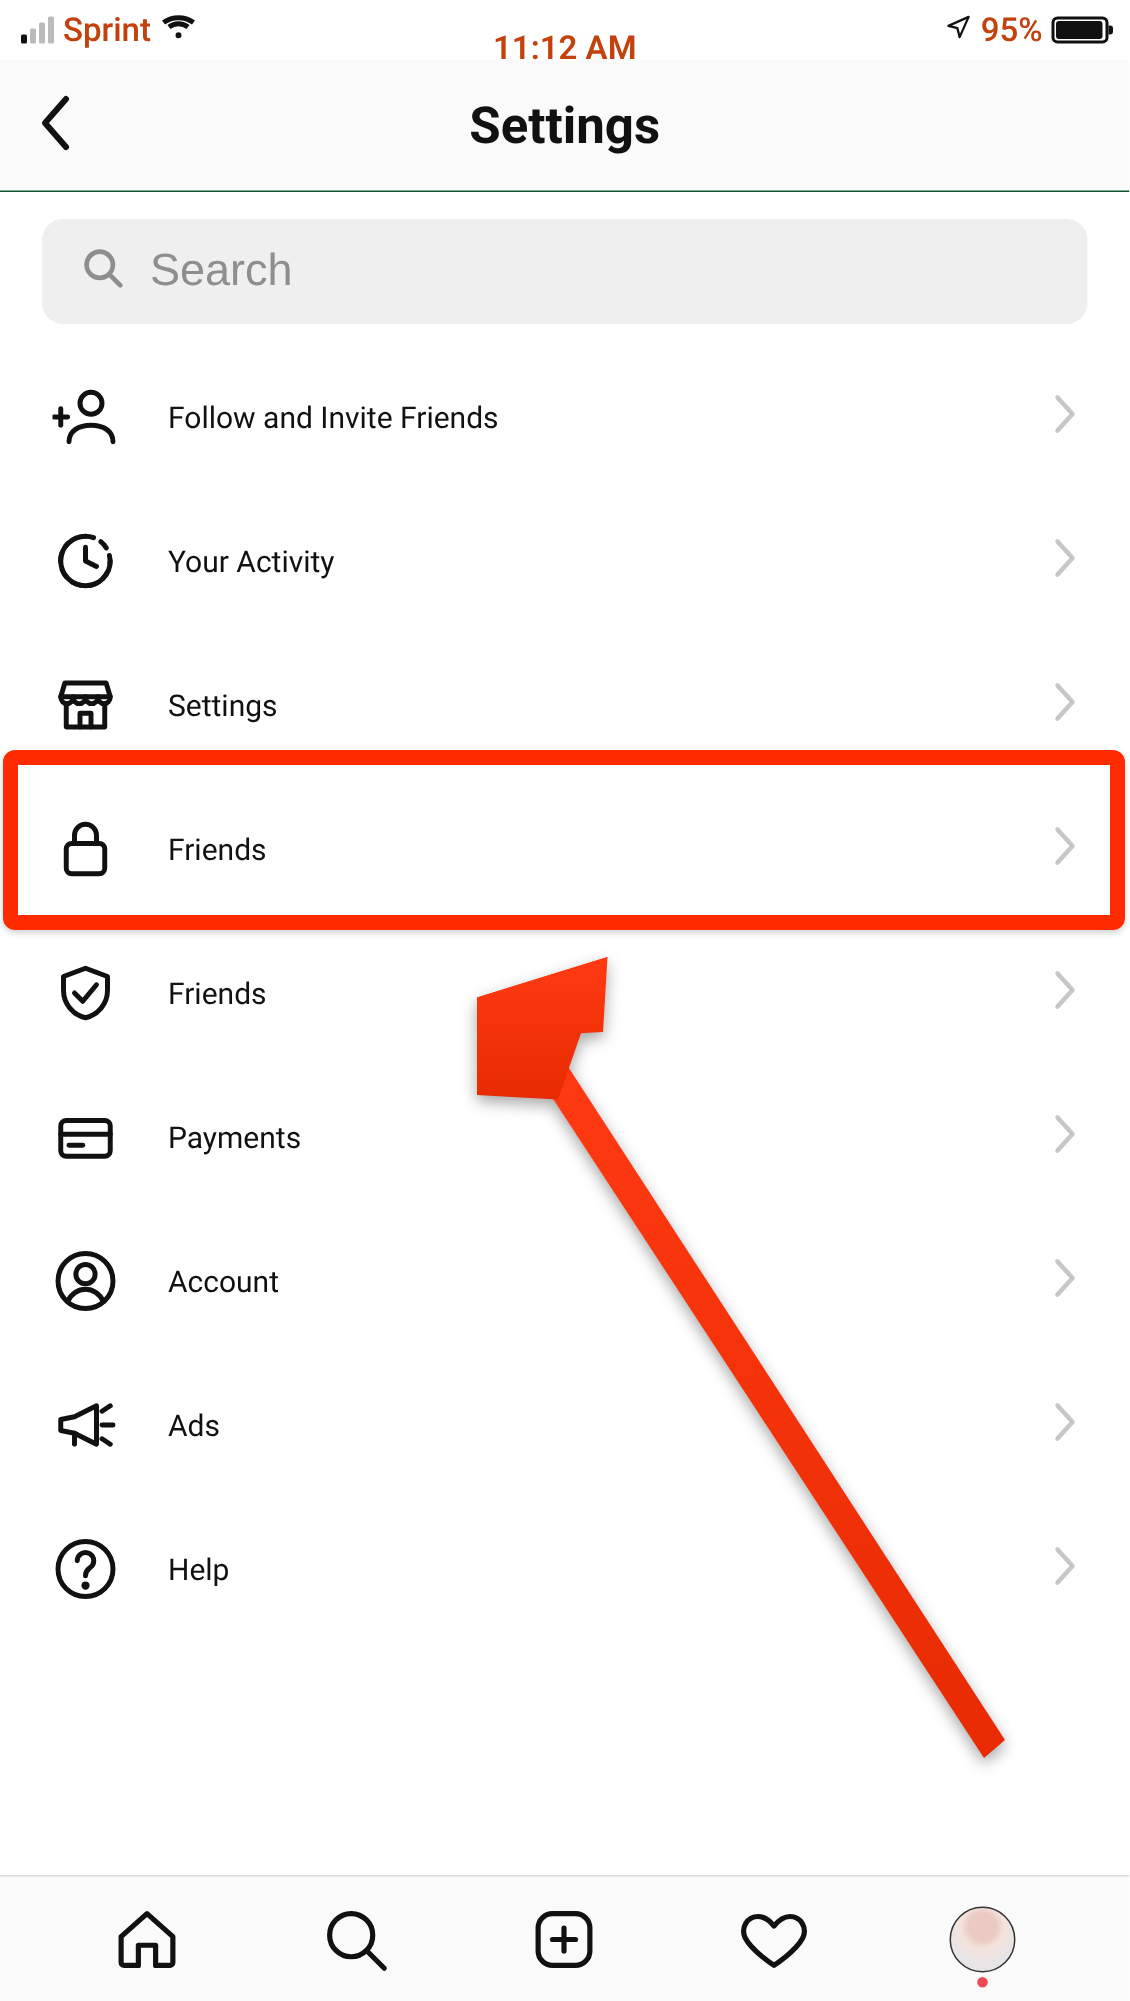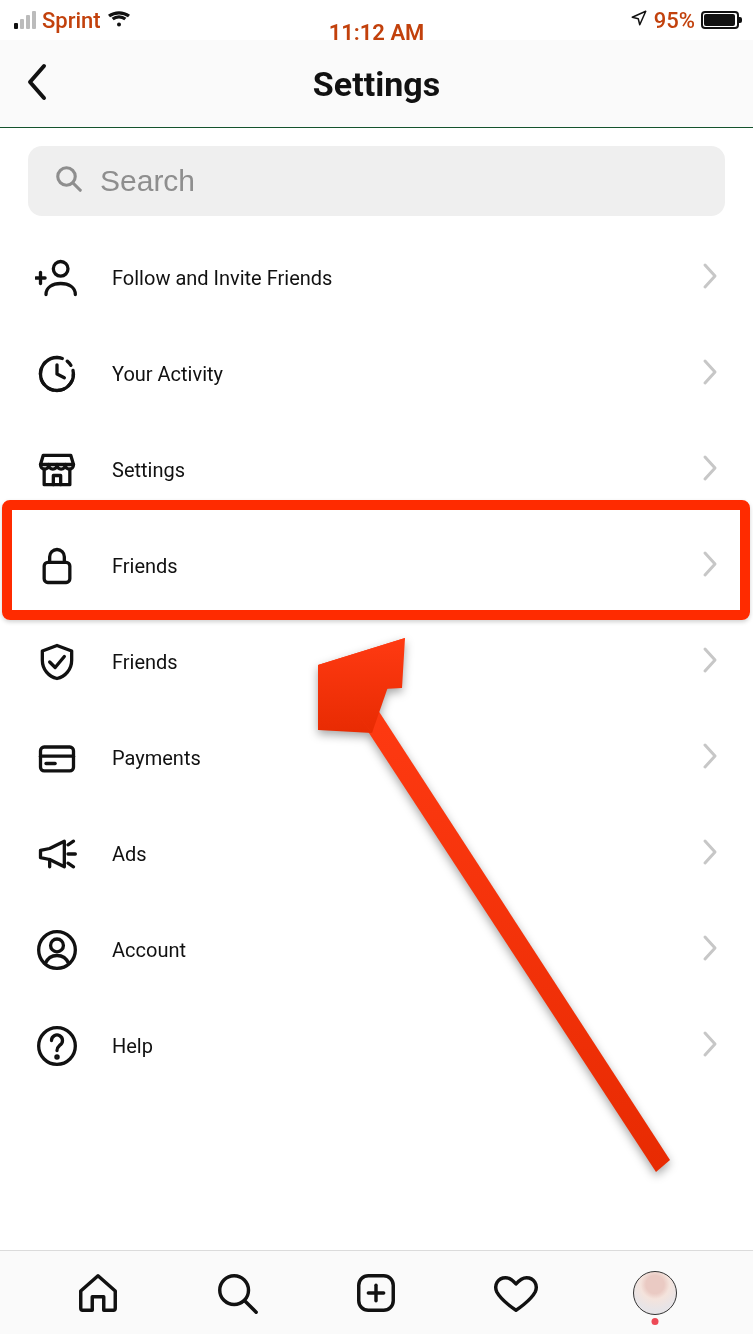--- a/index.html
+++ b/index.html
@@ -355,42 +355,42 @@
     </span>
     <span class="menu-label">Payments</span>
     <span class="chev-wrap"><svg width="18" height="28" viewBox="0 0 18 28">
           <path d="M4 3l10 11L4 25" fill="none" stroke="#c7c7c7" stroke-width="3" stroke-linecap="round" stroke-linejoin="round"></path>
         </svg></span>
   </div>
 
   <div class="menu-row">
     <span class="menu-icon-wrap">
       <svg width="44" height="44" viewBox="0 0 24 24" fill="none" stroke="#111" stroke-width="1.8" stroke-linecap="round" stroke-linejoin="round">
+          <circle cx="12" cy="12" r="10"></circle>
+          <circle cx="12" cy="9.5" r="3.5"></circle>
+          <path d="M5.5 19.5c1.3-3 4-4.5 6.5-4.5s5.2 1.5 6.5 4.5"></path>
+        </svg>
+    </span>
+    <span class="menu-label">Account</span>
+    <span class="chev-wrap"><svg width="18" height="28" viewBox="0 0 18 28">
+          <path d="M4 3l10 11L4 25" fill="none" stroke="#c7c7c7" stroke-width="3" stroke-linecap="round" stroke-linejoin="round"></path>
+        </svg></span>
+  </div>
+
+  <div class="menu-row">
+    <span class="menu-icon-wrap">
+      <svg width="44" height="44" viewBox="0 0 24 24" fill="none" stroke="#111" stroke-width="1.8" stroke-linecap="round" stroke-linejoin="round">
           <path d="M3 10v4l5 1 8 4V5l-8 4-5 1z"></path>
           <path d="M8 15v4"></path>
           <line x1="18" y1="7" x2="21" y2="5"></line>
           <line x1="18" y1="12" x2="22" y2="12"></line>
           <line x1="18" y1="17" x2="21" y2="19"></line>
         </svg>
     </span>
     <span class="menu-label">Ads</span>
-    <span class="chev-wrap"><svg width="18" height="28" viewBox="0 0 18 28">
-          <path d="M4 3l10 11L4 25" fill="none" stroke="#c7c7c7" stroke-width="3" stroke-linecap="round" stroke-linejoin="round"></path>
-        </svg></span>
-  </div>
-
-  <div class="menu-row">
-    <span class="menu-icon-wrap">
-      <svg width="44" height="44" viewBox="0 0 24 24" fill="none" stroke="#111" stroke-width="1.8" stroke-linecap="round" stroke-linejoin="round">
-          <circle cx="12" cy="12" r="10"></circle>
-          <circle cx="12" cy="9.5" r="3.5"></circle>
-          <path d="M5.5 19.5c1.3-3 4-4.5 6.5-4.5s5.2 1.5 6.5 4.5"></path>
-        </svg>
-    </span>
-    <span class="menu-label">Account</span>
     <span class="chev-wrap"><svg width="18" height="28" viewBox="0 0 18 28">
           <path d="M4 3l10 11L4 25" fill="none" stroke="#c7c7c7" stroke-width="3" stroke-linecap="round" stroke-linejoin="round"></path>
         </svg></span>
   </div>
 
   <div class="menu-row">
     <span class="menu-icon-wrap">
       <svg width="44" height="44" viewBox="0 0 24 24" fill="none" stroke="#111" stroke-width="1.8" stroke-linecap="round" stroke-linejoin="round">
           <circle cx="12" cy="12" r="10"></circle>
           <path d="M9 9a3 3 0 1 1 4.5 2.6C12.5 12.5 12 13 12 14.5"></path>

